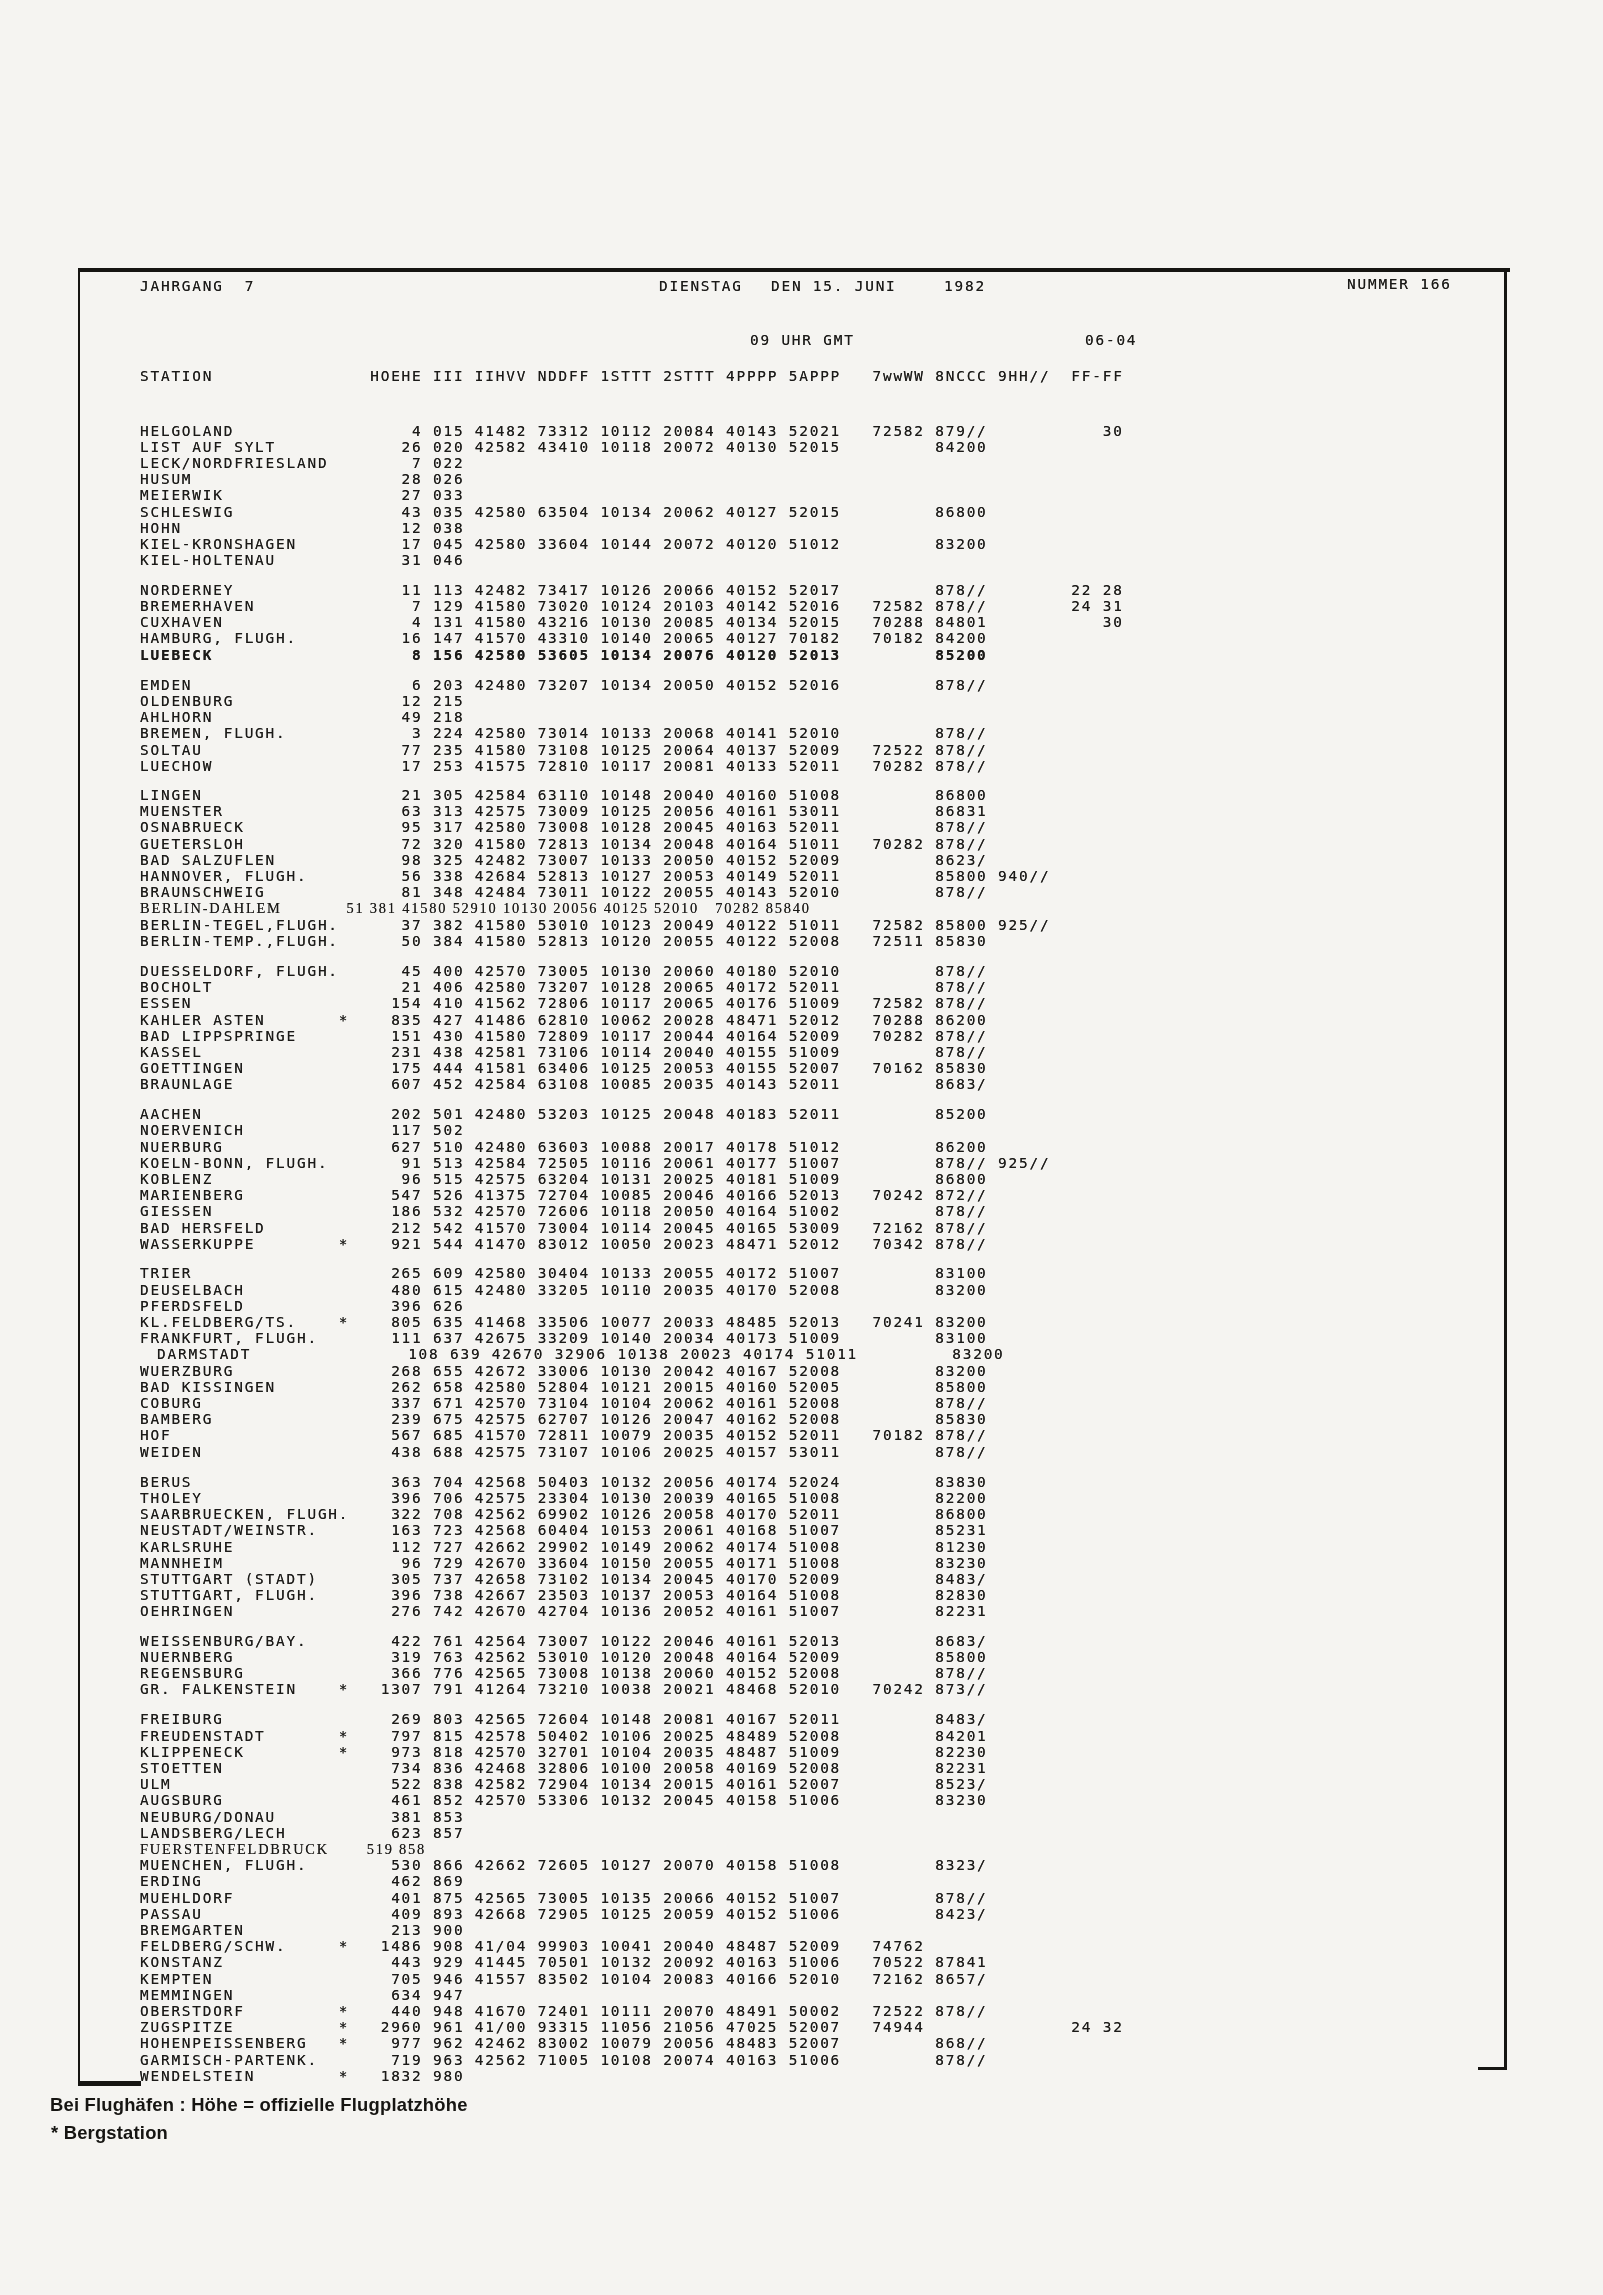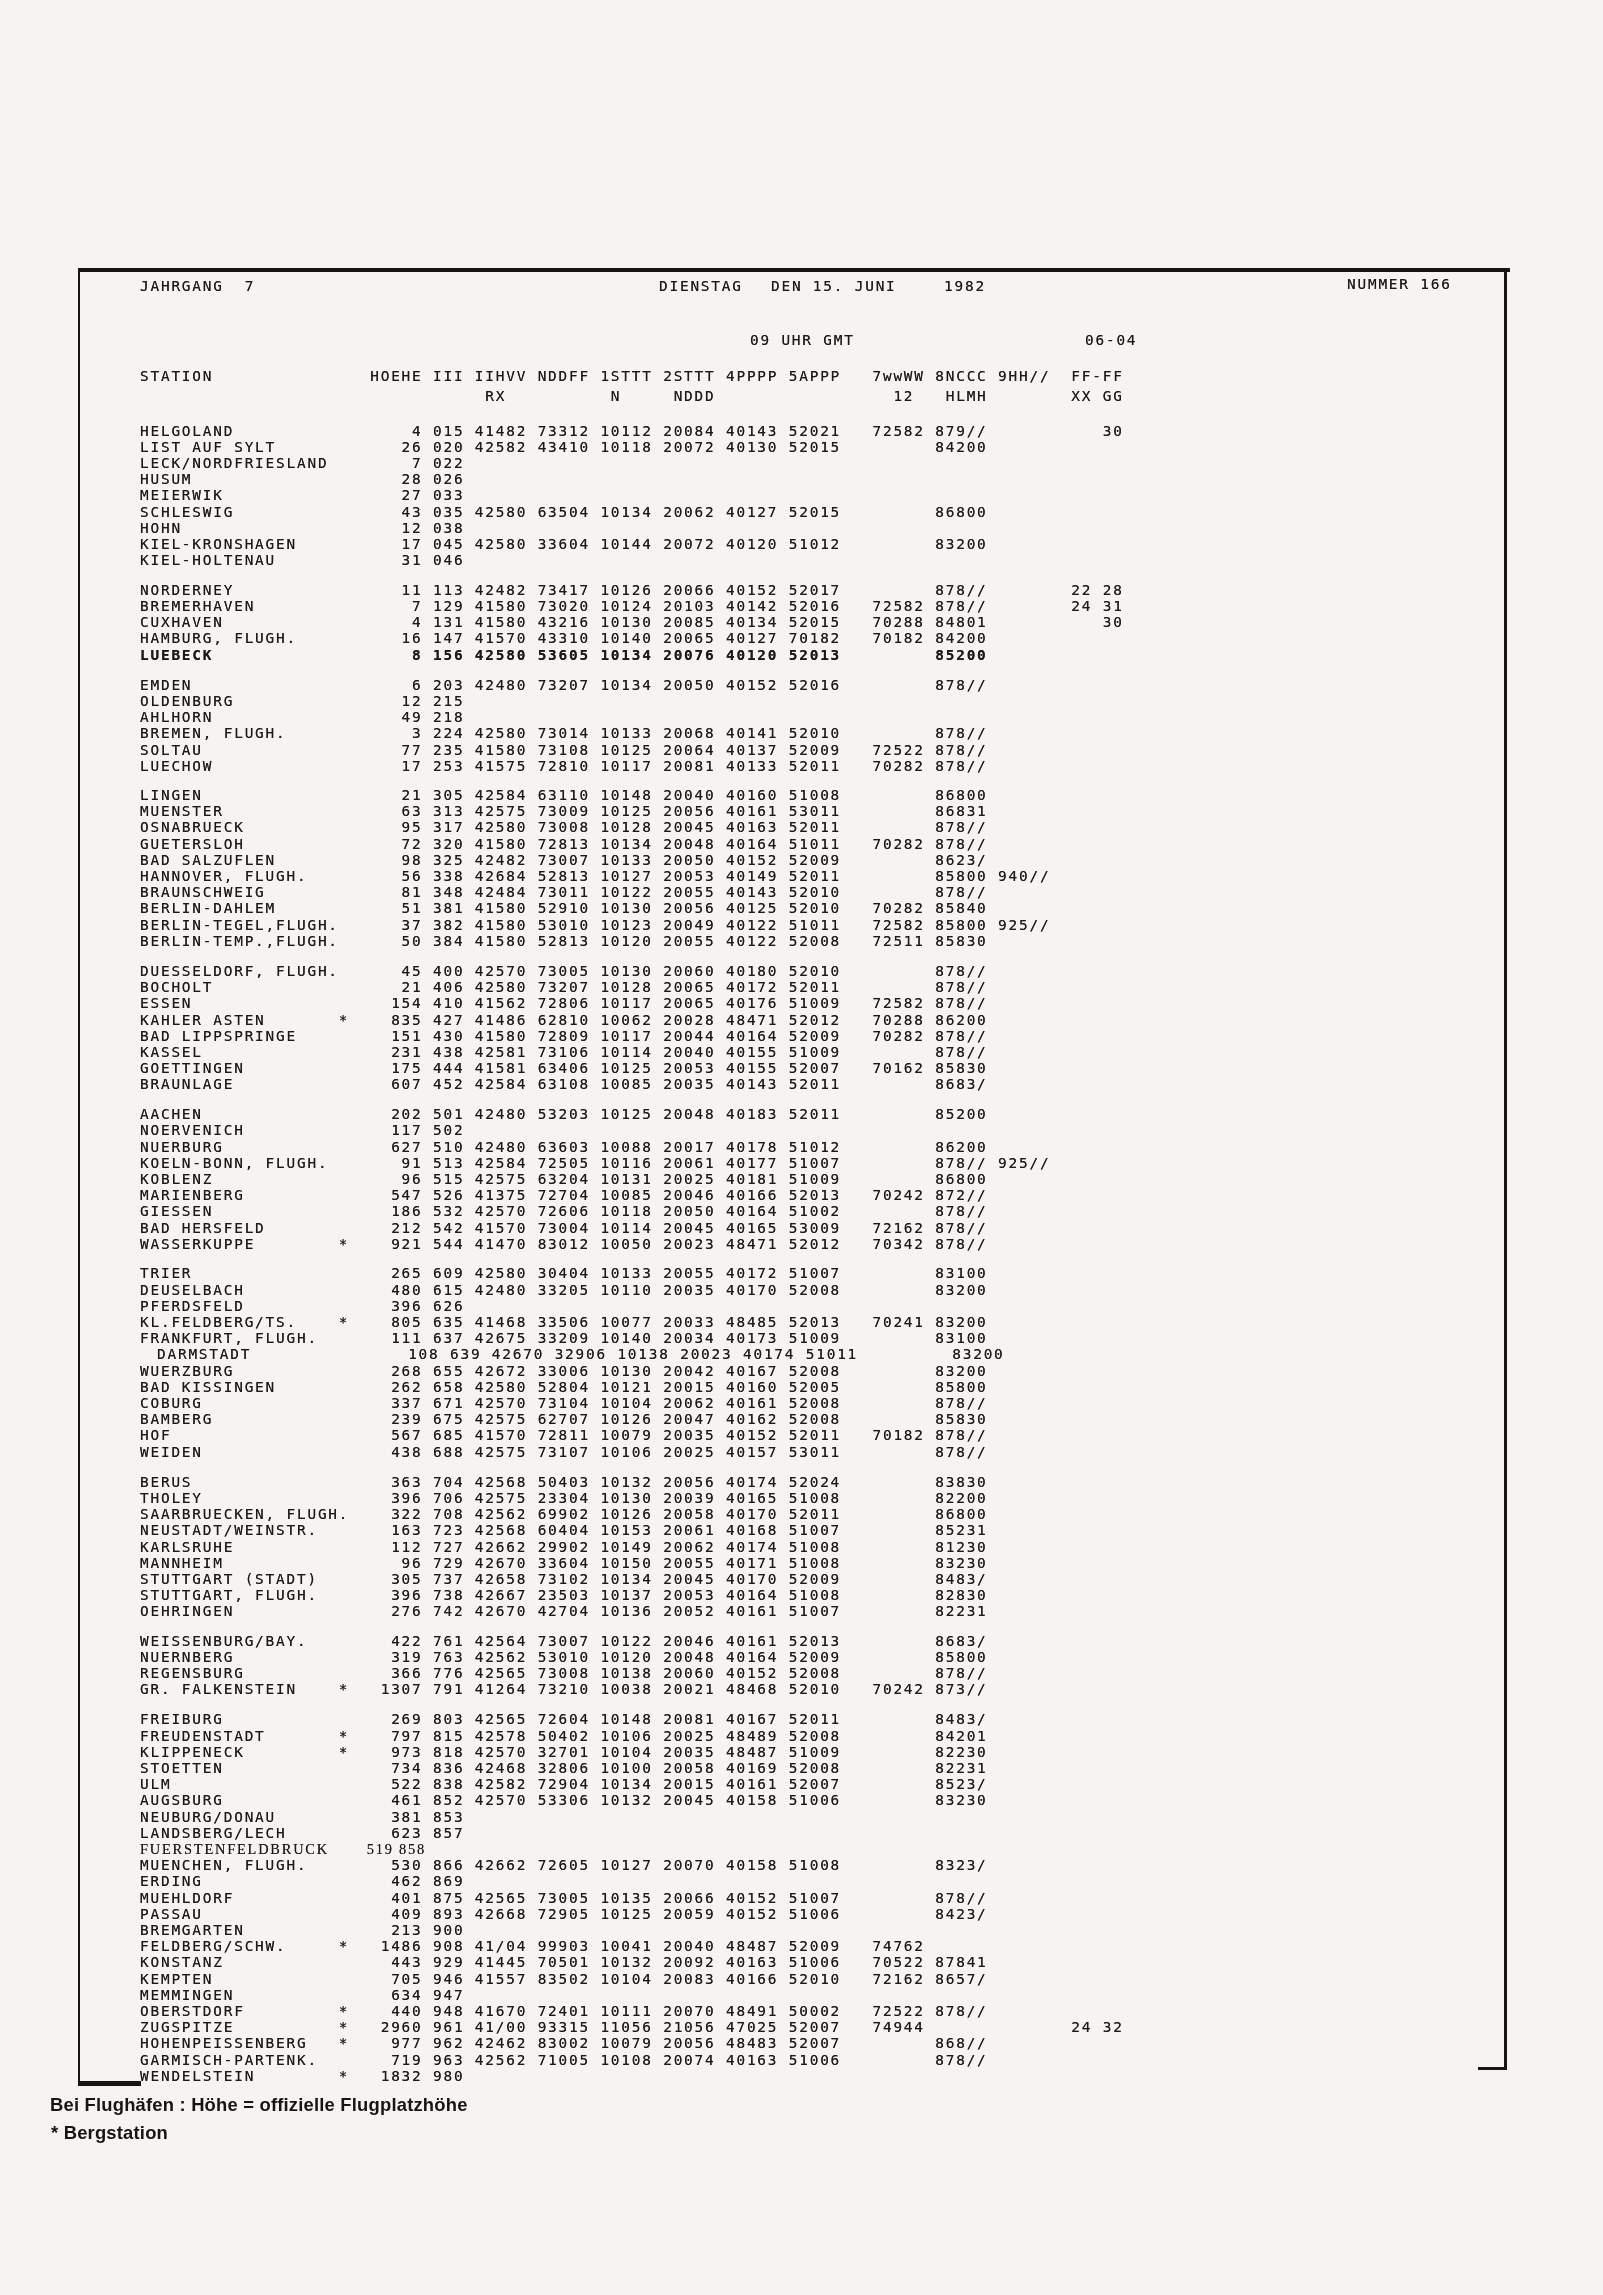--- a/index.html
+++ b/index.html
@@ -26,21 +26,20 @@
   <div class="ln" style="left:140px;top:278px;">JAHRGANG  7</div>
   <div class="ln" style="left:659px;top:278px;">DIENSTAG</div>
   <div class="ln" style="left:771px;top:278px;">DEN 15. JUNI</div>
   <div class="ln" style="left:944px;top:278px;">1982</div>
   <div class="ln" style="left:1347px;top:276px;">NUMMER 166</div>
 
   <div class="ln" style="left:750px;top:332px;">09 UHR GMT</div>
   <div class="ln" style="left:1085px;top:332px;">06-04</div>
 
   <div class="ln" id="colhead1" style="left:140px;top:368px;">STATION               HOEHE III IIHVV NDDFF 1STTT 2STTT 4PPPP 5APPP   7wwWW 8NCCC 9HH//  FF-FF</div>
-  <div class="ln" id="colhead2" style="left:140px;top:388px;">                                 RX          N     NDDD                 12   HLMH        XX GG</div>
 
   <div id="rows">
       <div class="ln" style="left: 140px; top: 423px;">HELGOLAND                 4 015 41482 73312 10112 20084 40143 52021   72582 879//           30</div>
       <div class="ln" style="left: 140px; top: 439px;">LIST AUF SYLT            26 020 42582 43410 10118 20072 40130 52015         84200</div>
       <div class="ln" style="left: 140px; top: 455px;">LECK/NORDFRIESLAND        7 022</div>
       <div class="ln" style="left: 140px; top: 471px;">HUSUM                    28 026</div>
       <div class="ln" style="left: 140px; top: 487px;">MEIERWIK                 27 033</div>
       <div class="ln" style="left: 140px; top: 504px;">SCHLESWIG                43 035 42580 63504 10134 20062 40127 52015         86800</div>
       <div class="ln" style="left: 140px; top: 520px;">HOHN                     12 038</div>
       <div class="ln" style="left: 140px; top: 536px;">KIEL-KRONSHAGEN          17 045 42580 33604 10144 20072 40120 51012         83200</div>
@@ -56,21 +55,21 @@
       <div class="ln" style="left: 140px; top: 725px;">BREMEN, FLUGH.            3 224 42580 73014 10133 20068 40141 52010         878//</div>
       <div class="ln" style="left: 140px; top: 742px;">SOLTAU                   77 235 41580 73108 10125 20064 40137 52009   72522 878//</div>
       <div class="ln" style="left: 140px; top: 758px;">LUECHOW                  17 253 41575 72810 10117 20081 40133 52011   70282 878//</div>
       <div class="ln" style="left: 140px; top: 787px;">LINGEN                   21 305 42584 63110 10148 20040 40160 51008         86800</div>
       <div class="ln" style="left: 140px; top: 803px;">MUENSTER                 63 313 42575 73009 10125 20056 40161 53011         86831</div>
       <div class="ln" style="left: 140px; top: 819px;">OSNABRUECK               95 317 42580 73008 10128 20045 40163 52011         878//</div>
       <div class="ln" style="left: 140px; top: 836px;">GUETERSLOH               72 320 41580 72813 10134 20048 40164 51011   70282 878//</div>
       <div class="ln" style="left: 140px; top: 852px;">BAD SALZUFLEN            98 325 42482 73007 10133 20050 40152 52009         8623/</div>
       <div class="ln" style="left: 140px; top: 868px;">HANNOVER, FLUGH.         56 338 42684 52813 10127 20053 40149 52011         85800 940//</div>
       <div class="ln" style="left: 140px; top: 884px;">BRAUNSCHWEIG             81 348 42484 73011 10122 20055 40143 52010         878//</div>
-      <div class="ln" style="left: 140px; top: 900px;">BERLIN-DAHLEM            51 381 41580 52910 10130 20056 40125 52010   70282 85840</div>
+      <div class="ln" style="left: 140px; top: 900px; font-family: Liberation Serif, serif;">BERLIN-DAHLEM            51 381 41580 52910 10130 20056 40125 52010   70282 85840</div>
       <div class="ln" style="left: 140px; top: 917px;">BERLIN-TEGEL,FLUGH.      37 382 41580 53010 10123 20049 40122 51011   72582 85800 925//</div>
       <div class="ln" style="left: 140px; top: 933px;">BERLIN-TEMP.,FLUGH.      50 384 41580 52813 10120 20055 40122 52008   72511 85830</div>
       <div class="ln" style="left: 140px; top: 963px;">DUESSELDORF, FLUGH.      45 400 42570 73005 10130 20060 40180 52010         878//</div>
       <div class="ln" style="left: 140px; top: 979px;">BOCHOLT                  21 406 42580 73207 10128 20065 40172 52011         878//</div>
       <div class="ln" style="left: 140px; top: 995px;">ESSEN                   154 410 41562 72806 10117 20065 40176 51009   72582 878//</div>
       <div class="ln" style="left: 140px; top: 1012px;">KAHLER ASTEN       *    835 427 41486 62810 10062 20028 48471 52012   70288 86200</div>
       <div class="ln" style="left: 140px; top: 1028px;">BAD LIPPSPRINGE         151 430 41580 72809 10117 20044 40164 52009   70282 878//</div>
       <div class="ln" style="left: 140px; top: 1044px;">KASSEL                  231 438 42581 73106 10114 20040 40155 51009         878//</div>
       <div class="ln" style="left: 140px; top: 1060px;">GOETTINGEN              175 444 41581 63406 10125 20053 40155 52007   70162 85830</div>
       <div class="ln" style="left: 140px; top: 1076px;">BRAUNLAGE               607 452 42584 63108 10085 20035 40143 52011         8683/</div>

